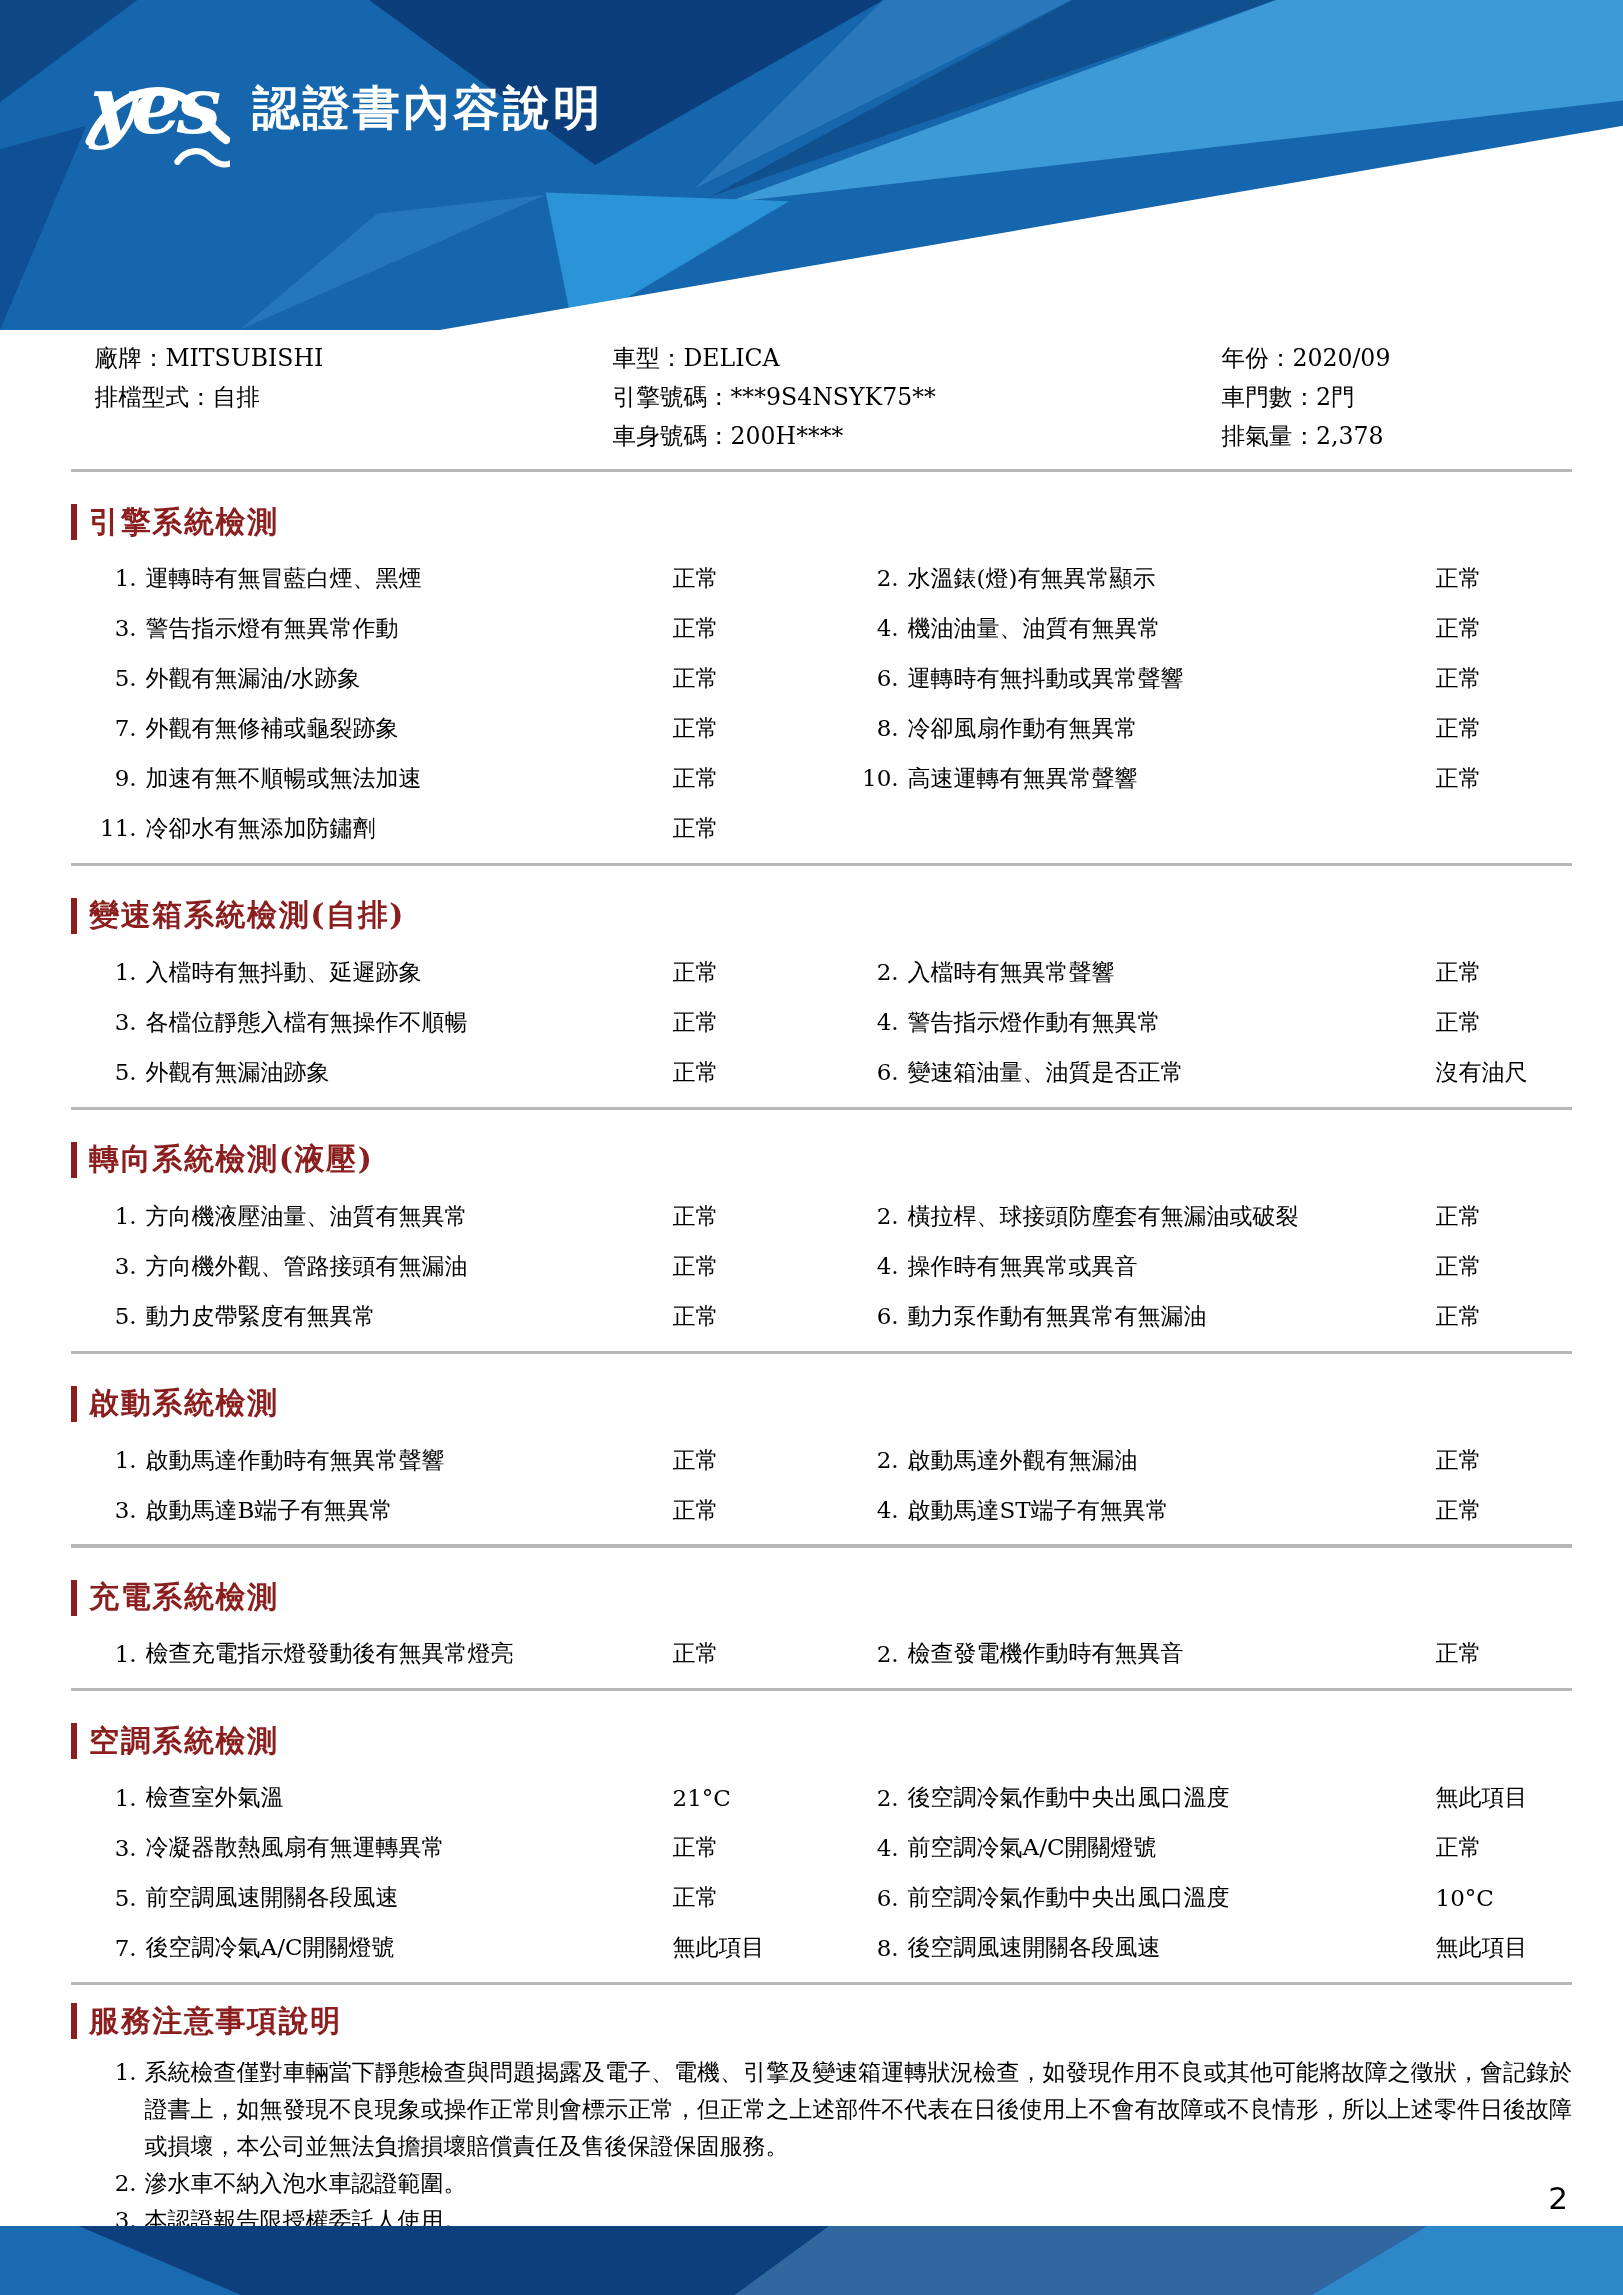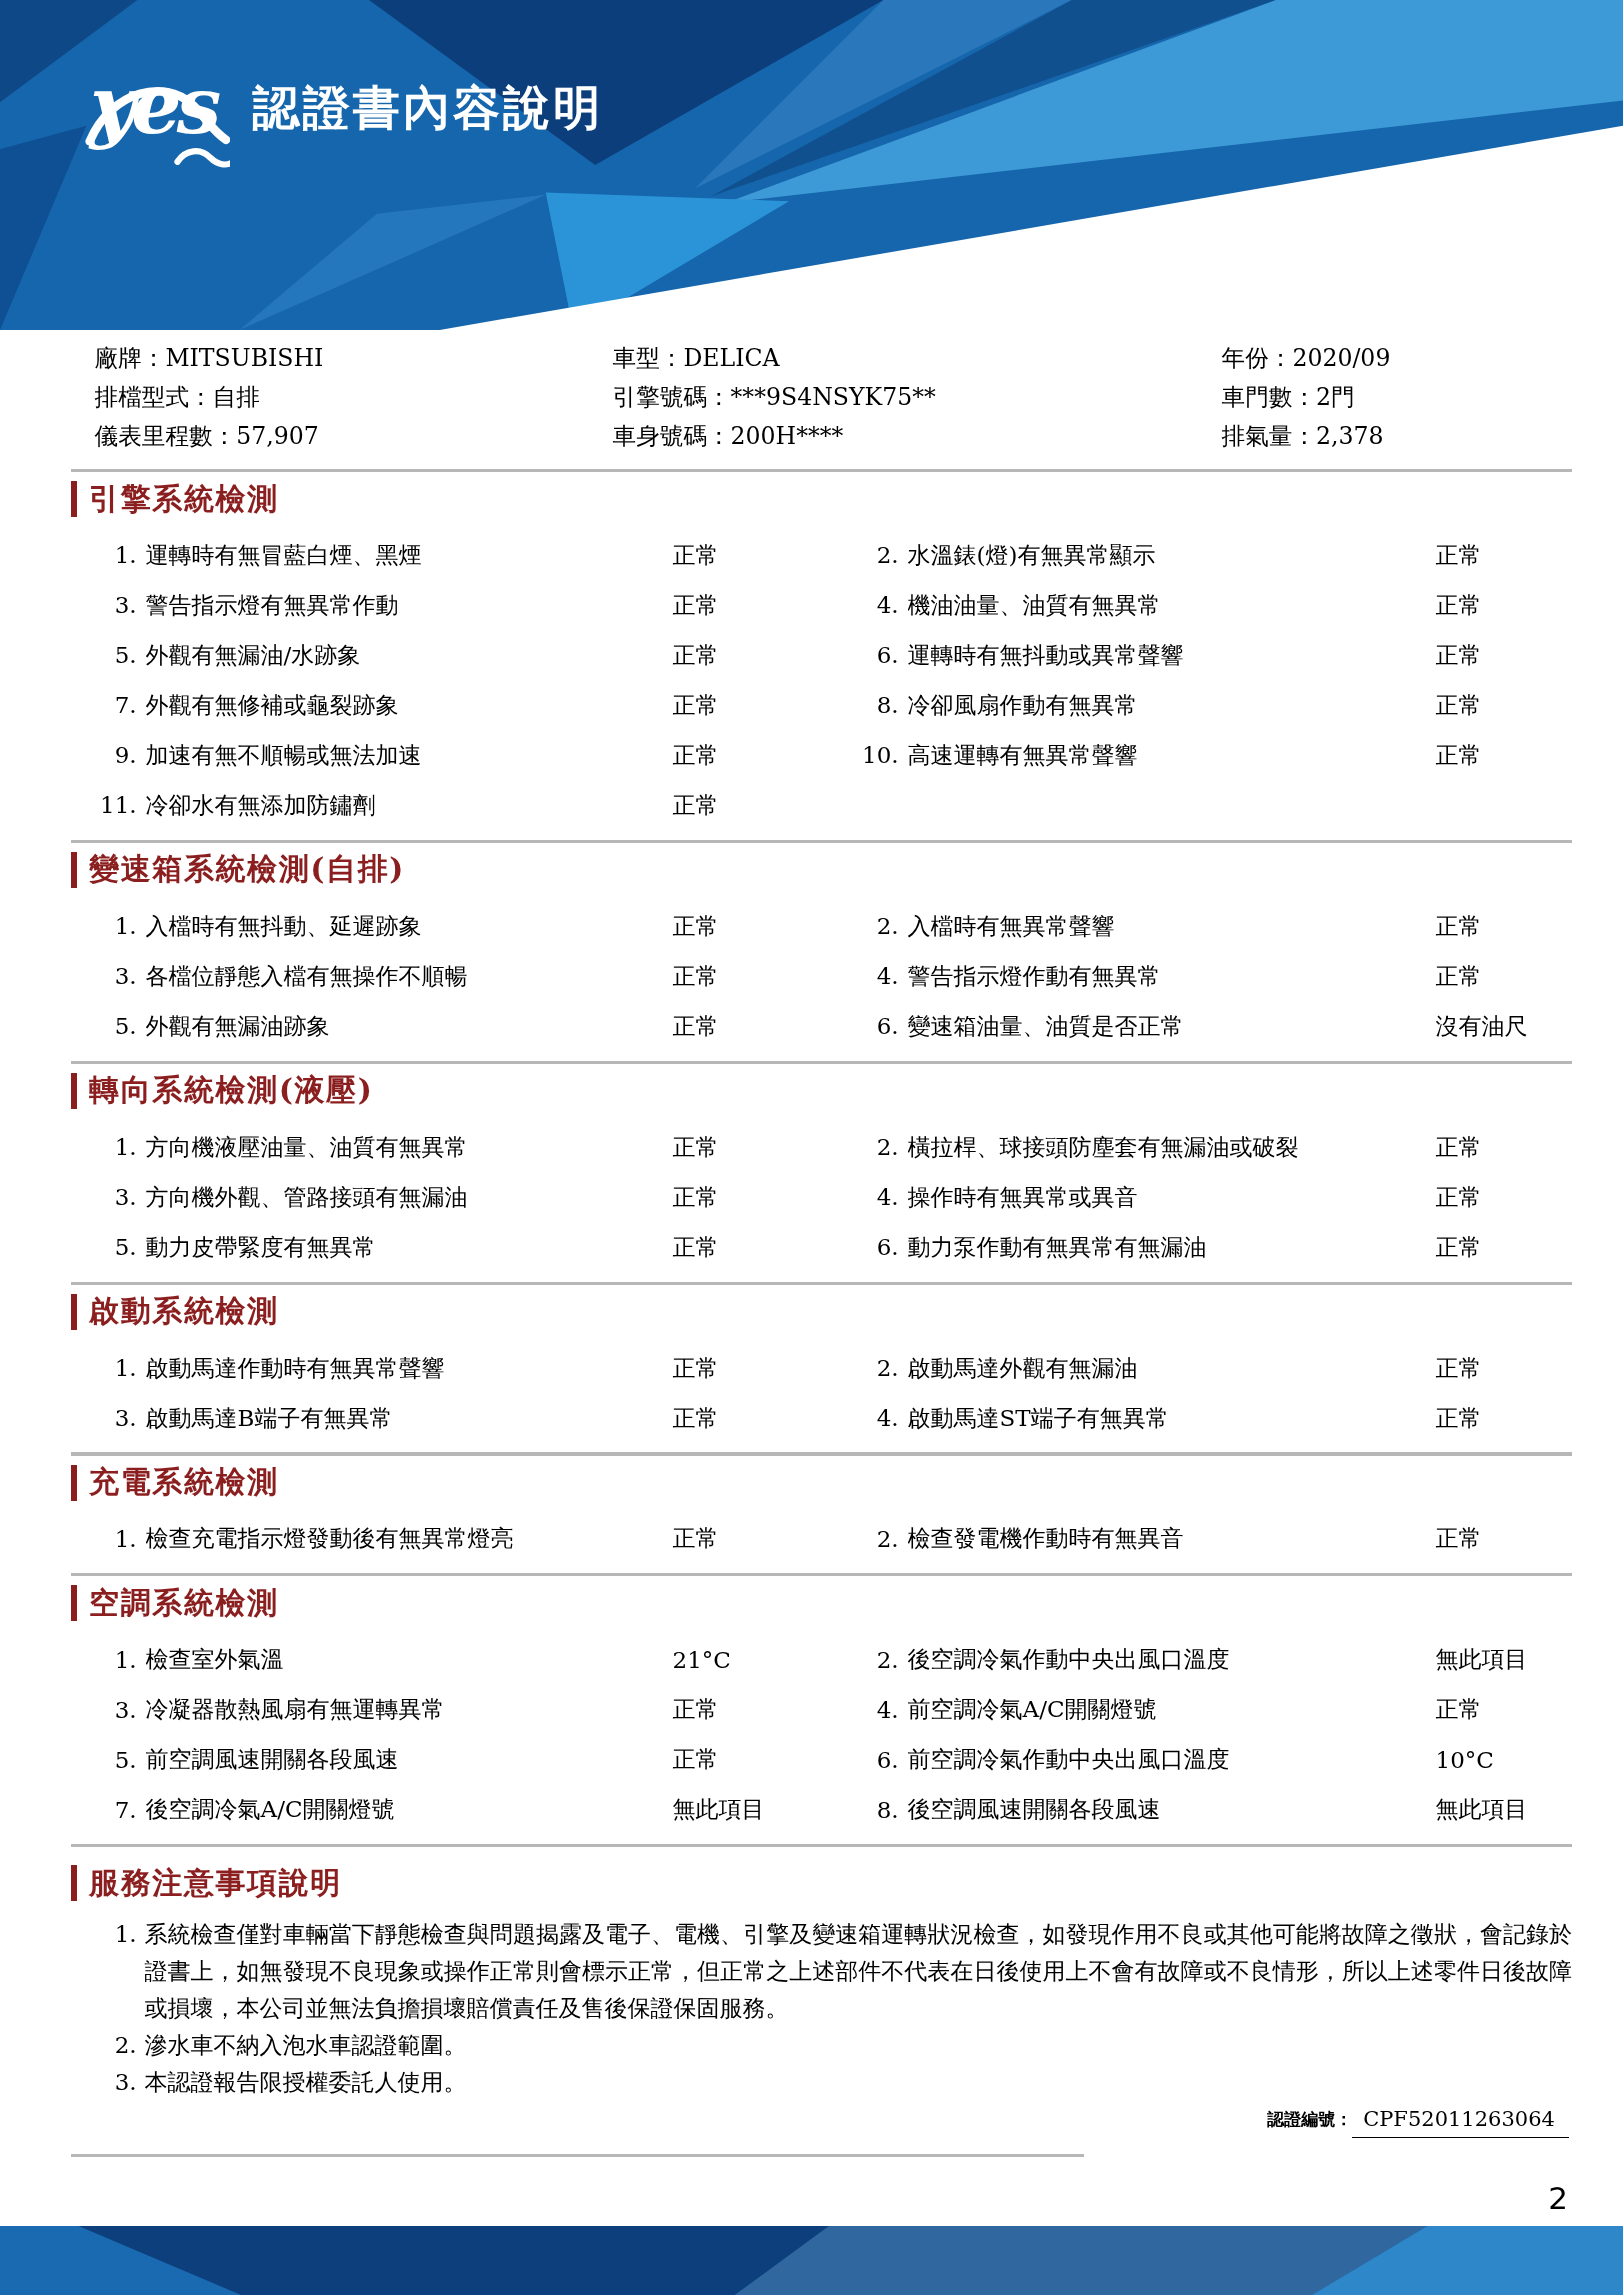--- a/index.html
+++ b/index.html
@@ -17,21 +17,21 @@
   .logo-swoosh{margin-left:-4.7px;margin-bottom:3.1px;}
   .header-title{margin-left:36px;color:#fff;font-weight:bold;font-size:47px;letter-spacing:3.1px;font-family:Liberation Serif, serif;}
   
   .content{position:relative;padding:0 51px 0 71px;}
   .rule{height:3.1px;background:#b7b7b7;}
   
   .vinfo{margin-left:23.6px;padding:9.4px 0 12.6px 0;display:grid;grid-template-columns:518px 609px 1fr;font-size:23.6px;}
   .vinfo .vcol{display:flex;flex-direction:column;}
   .vinfo .vrow{line-height:39px;white-space:nowrap;}
   
-  .section{padding-top:5px;}
+  .section{padding-top:28px;}
   .sec-head{display:flex;align-items:center;height:44px;}
   .sec-bar{width:5.5px;height:36px;background:#8b1e1e;}
   .sec-title{margin-left:12.6px;font-size:30px;font-weight:bold;color:#8b1e1e;letter-spacing:1.6px;}
   .items{margin:9.4px 0 0 23.6px;display:grid;grid-template-columns:715px 716px;column-gap:47px;grid-auto-rows:50px;}
   .item{display:flex;align-items:center;font-size:23px;}
   .item .no{width:42px;text-align:right;flex:none;}
   .item .label{flex:1;margin-left:9px;white-space:nowrap;overflow:hidden;}
   .item .value{width:137px;text-align:left;flex:none;white-space:nowrap;}
   .section .rule{margin-top:9.4px;}
   
@@ -77,21 +77,20 @@
     <div class="header-title">認證書內容說明</div>
   </div>
 </div>
 
 <div class="content">
 
   <div class="vinfo" id="vinfo">
       <div class="vcol">
         <div class="vrow"><span class="vlabel">廠牌：</span><span class="vvalue">MITSUBISHI</span></div>
         <div class="vrow"><span class="vlabel">排檔型式：</span><span class="vvalue">自排</span></div>
-        <div class="vrow"><span class="vlabel">儀表里程數：</span><span class="vvalue">57,907</span></div>
       </div>
       <div class="vcol">
         <div class="vrow"><span class="vlabel">車型：</span><span class="vvalue">DELICA</span></div>
         <div class="vrow"><span class="vlabel">引擎號碼：</span><span class="vvalue">***9S4NSYK75**</span></div>
         <div class="vrow"><span class="vlabel">車身號碼：</span><span class="vvalue">200H****</span></div>
       </div>
       <div class="vcol">
         <div class="vrow"><span class="vlabel">年份：</span><span class="vvalue">2020/09</span></div>
         <div class="vrow"><span class="vlabel">車門數：</span><span class="vvalue">2門</span></div>
         <div class="vrow"><span class="vlabel">排氣量：</span><span class="vvalue">2,378</span></div>

